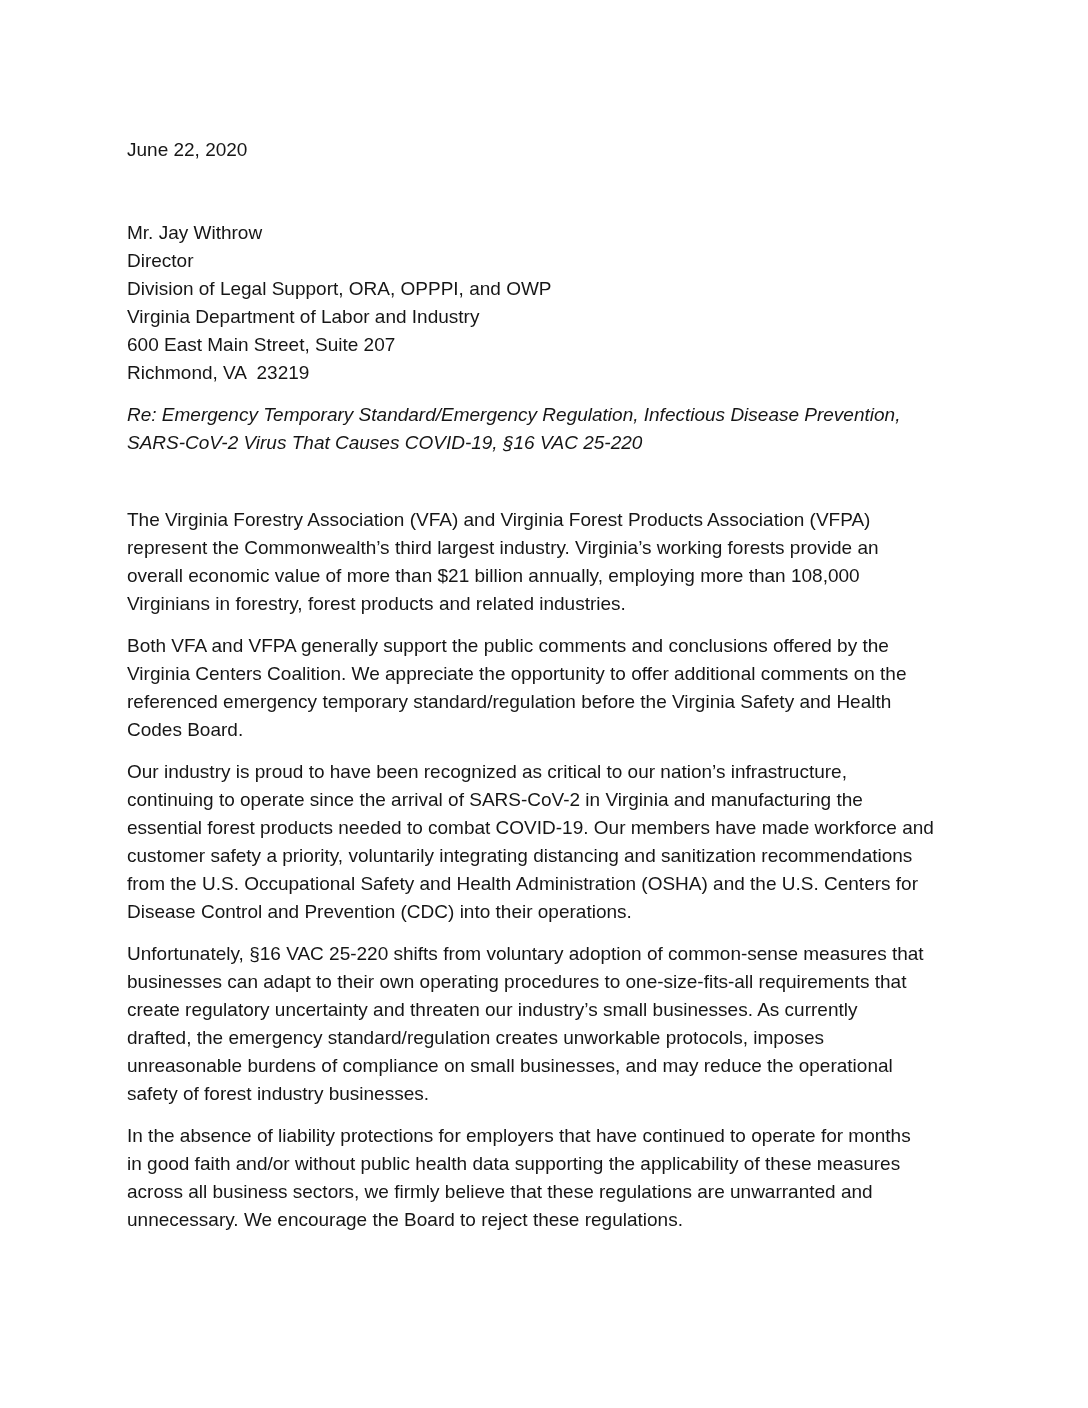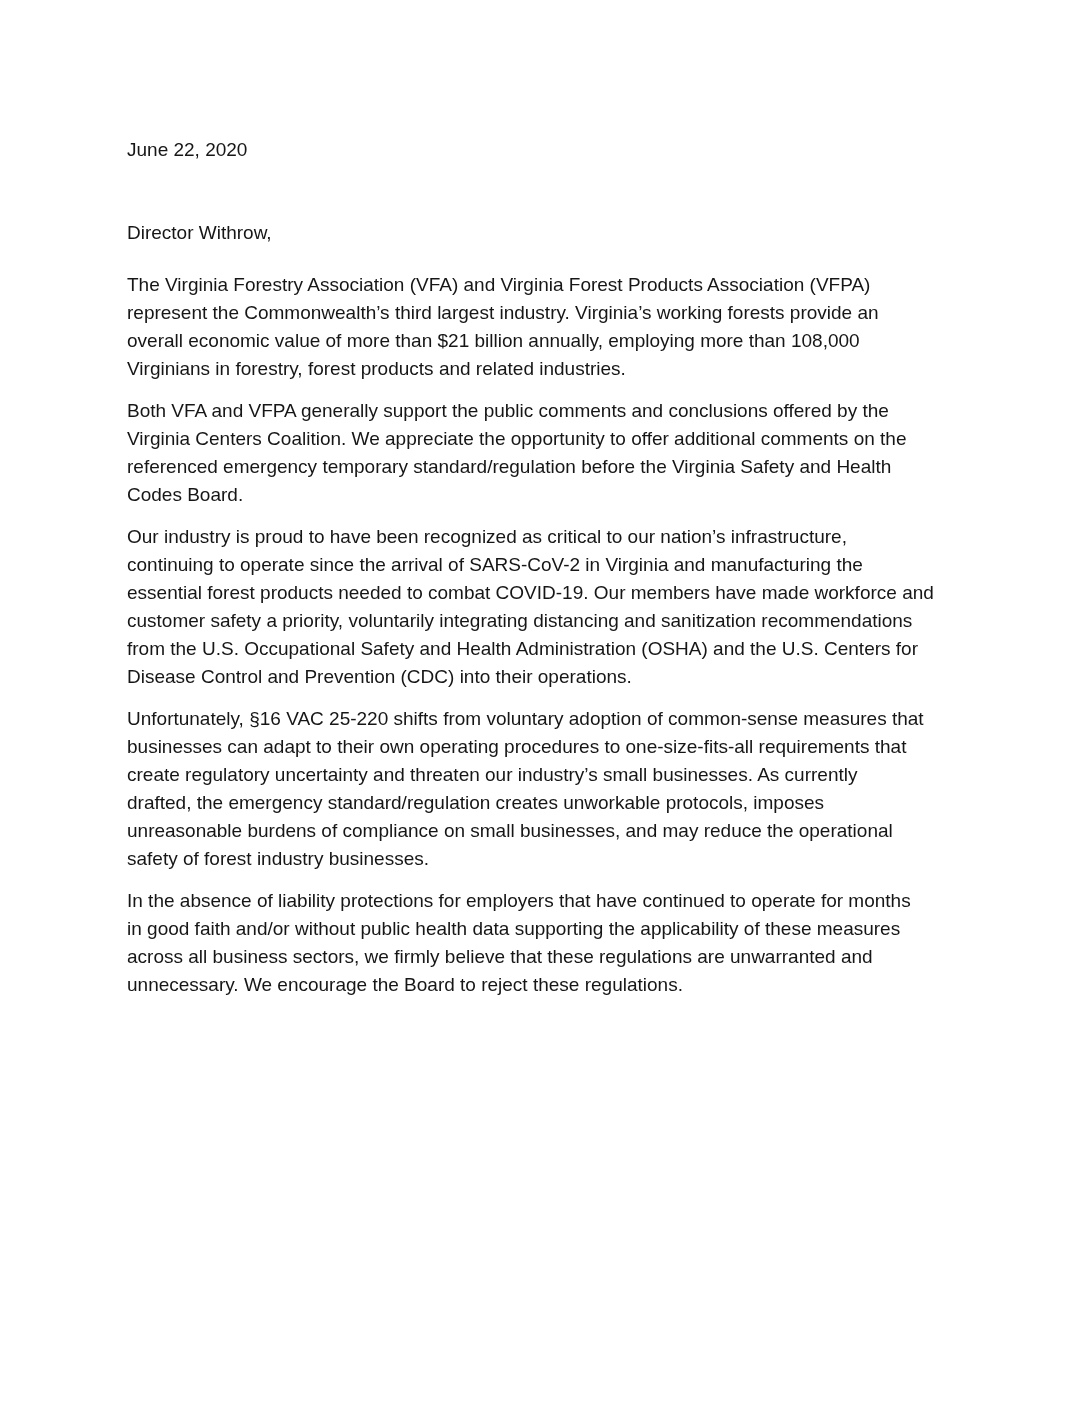--- a/index.html
+++ b/index.html
@@ -42,23 +42,30 @@
     margin-bottom: 14px;
   }
 </style>
 </head>
 <body>
 
 <div class="page">
 
   <div class="block date-line">June 22, 2020</div>
 
+  <div class="block recipient-block">Mr. Jay Withrow
+Director
+Division of Legal Support, ORA, OPPPI, and OWP
+Virginia Department of Labor and Industry
+600 East Main Street, Suite 207
+Richmond, VA  23219</div>
 
+  <div class="block subject-block">Re: Emergency Temporary Standard/Emergency Regulation, Infectious Disease Prevention,
+SARS-CoV-2 Virus That Causes COVID-19, §16 VAC 25-220</div>
 
-  <div class="block salutation-line">Director Withrow,</div>
 
   <div class="block body-paragraph">The Virginia Forestry Association (VFA) and Virginia Forest Products Association (VFPA)
 represent the Commonwealth’s third largest industry. Virginia’s working forests provide an
 overall economic value of more than $21 billion annually, employing more than 108,000
 Virginians in forestry, forest products and related industries.</div>
 
   <div class="block body-paragraph">Both VFA and VFPA generally support the public comments and conclusions offered by the
 Virginia Centers Coalition. We appreciate the opportunity to offer additional comments on the
 referenced emergency temporary standard/regulation before the Virginia Safety and Health
 Codes Board.</div>

